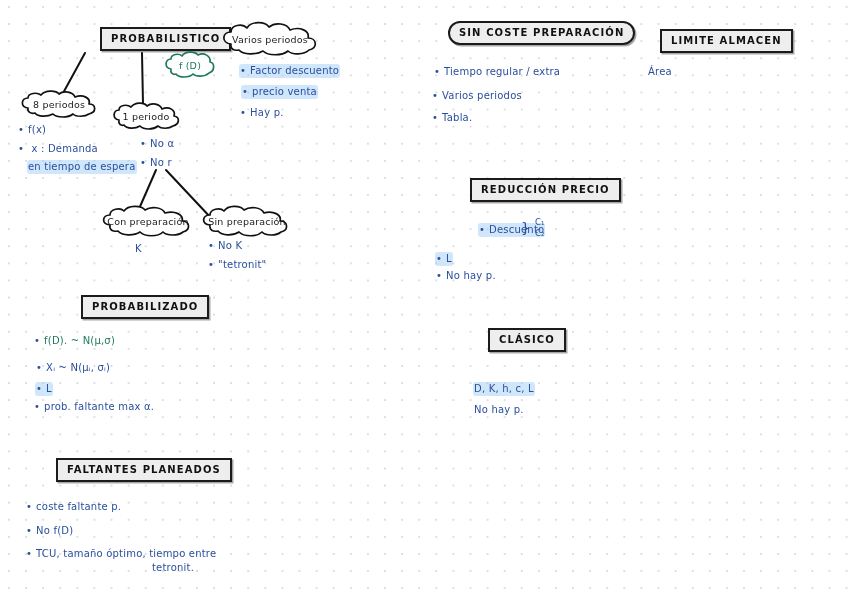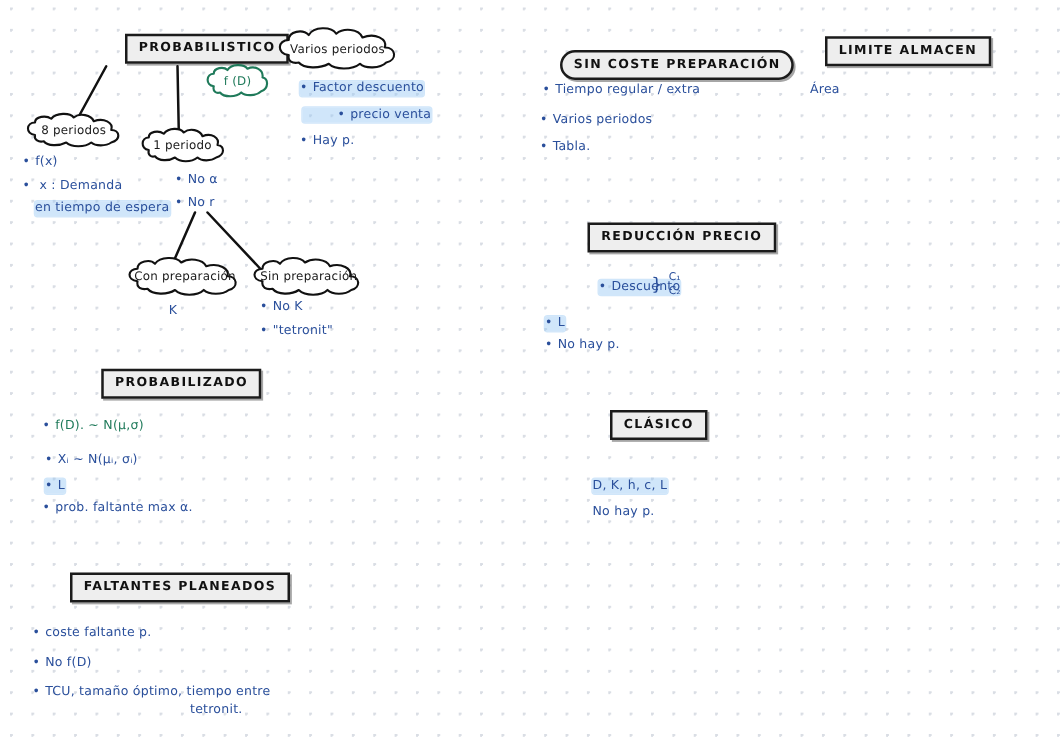--- a/index.html
+++ b/index.html
@@ -116,21 +116,21 @@
 
     <path d="M166,170 L212,219" stroke="#111" stroke-width="2" fill="none" stroke-linecap="round"></path>
   </svg>
 
   <div class="boxlabel" style="left:70px; top:27px;">PROBABILISTICO</div>
 
   <div class="boxlabel" style="left:51px; top:295px;">PROBABILIZADO</div>
 
   <div class="boxlabel" style="left:26px; top:458px;">FALTANTES PLANEADOS</div>
 
-  <div class="boxlabel" style="left:418px; top:40px;border-radius:12px;">SIN COSTE PREPARACIÓN</div>
+  <div class="boxlabel" style="left:418px; top:21px;border-radius:12px;">SIN COSTE PREPARACIÓN</div>
 
   <div class="boxlabel" style="left:630px; top:29px;">LIMITE ALMACEN</div>
 
   <div class="boxlabel" style="left:440px; top:178px;">REDUCCIÓN PRECIO</div>
 
   <div class="boxlabel" style="left:458px; top:328px;">CLÁSICO</div>
 
   <div class="cloudwrap" style="left:218px; top:22px; width:104px; height:34px;">
     <svg width="104" height="34" viewBox="0 0 104 34">
       <path d="M13,22 C3,21 4,10 13,10 C13,3 24,1 29,6 C33,-1 47,-1 51,5 C57,0 69,1 72,8 C82,4 92,9 90,16 C99,16 100,26 91,28 C86,33 74,33 70,29 C64,34 50,34 45,29 C38,33 25,33 21,28 C16,29 12,27 13,22 Z" fill="#ffffff" stroke="#111" stroke-width="1.7" stroke-linejoin="round"></path>
@@ -167,21 +167,21 @@
   </div>
 
   <div class="cloudwrap" style="left:198px; top:206px; width:98px; height:30px;">
     <svg width="98" height="30" viewBox="0 0 98 30">
       <path d="M12,19 C3,18 4,9 12,9 C12,3 22,1 26,5 C30,-1 42,-1 46,4 C52,0 63,1 66,7 C75,4 84,9 82,15 C90,15 91,24 83,26 C78,30 68,30 64,26 C59,31 46,31 41,26 C35,30 24,30 20,25 C15,26 11,24 12,19 Z" fill="#ffffff" stroke="#111" stroke-width="1.7" stroke-linejoin="round"></path>
     </svg>
     <div class="cloudtext">Sin preparación</div>
   </div>
 
   <div class="hand bullet hl" style="left:240px; top:65px;">Factor descuento</div>
-  <div class="hand bullet hl" style="left:242px; top:86px;padding-left:28px;">precio venta</div>
+  <div class="hand bullet hl" style="left:242px; top:86px;">precio venta</div>
   <div class="hand bullet" style="left:240px; top:107px;">Hay p.</div>
 
   <div class="hand bullet" style="left:18px; top:124px;">f(x)</div>
   <div class="hand bullet" style="left:18px; top:143px;">
     <span>x : Demanda</span>
   </div>
   <div class="hand hl" style="left:28px; top:161px;">en tiempo de espera</div>
 
   <div class="hand bullet" style="left:140px; top:138px;">No α</div>
   <div class="hand bullet" style="left:140px; top:157px;">No r</div>

